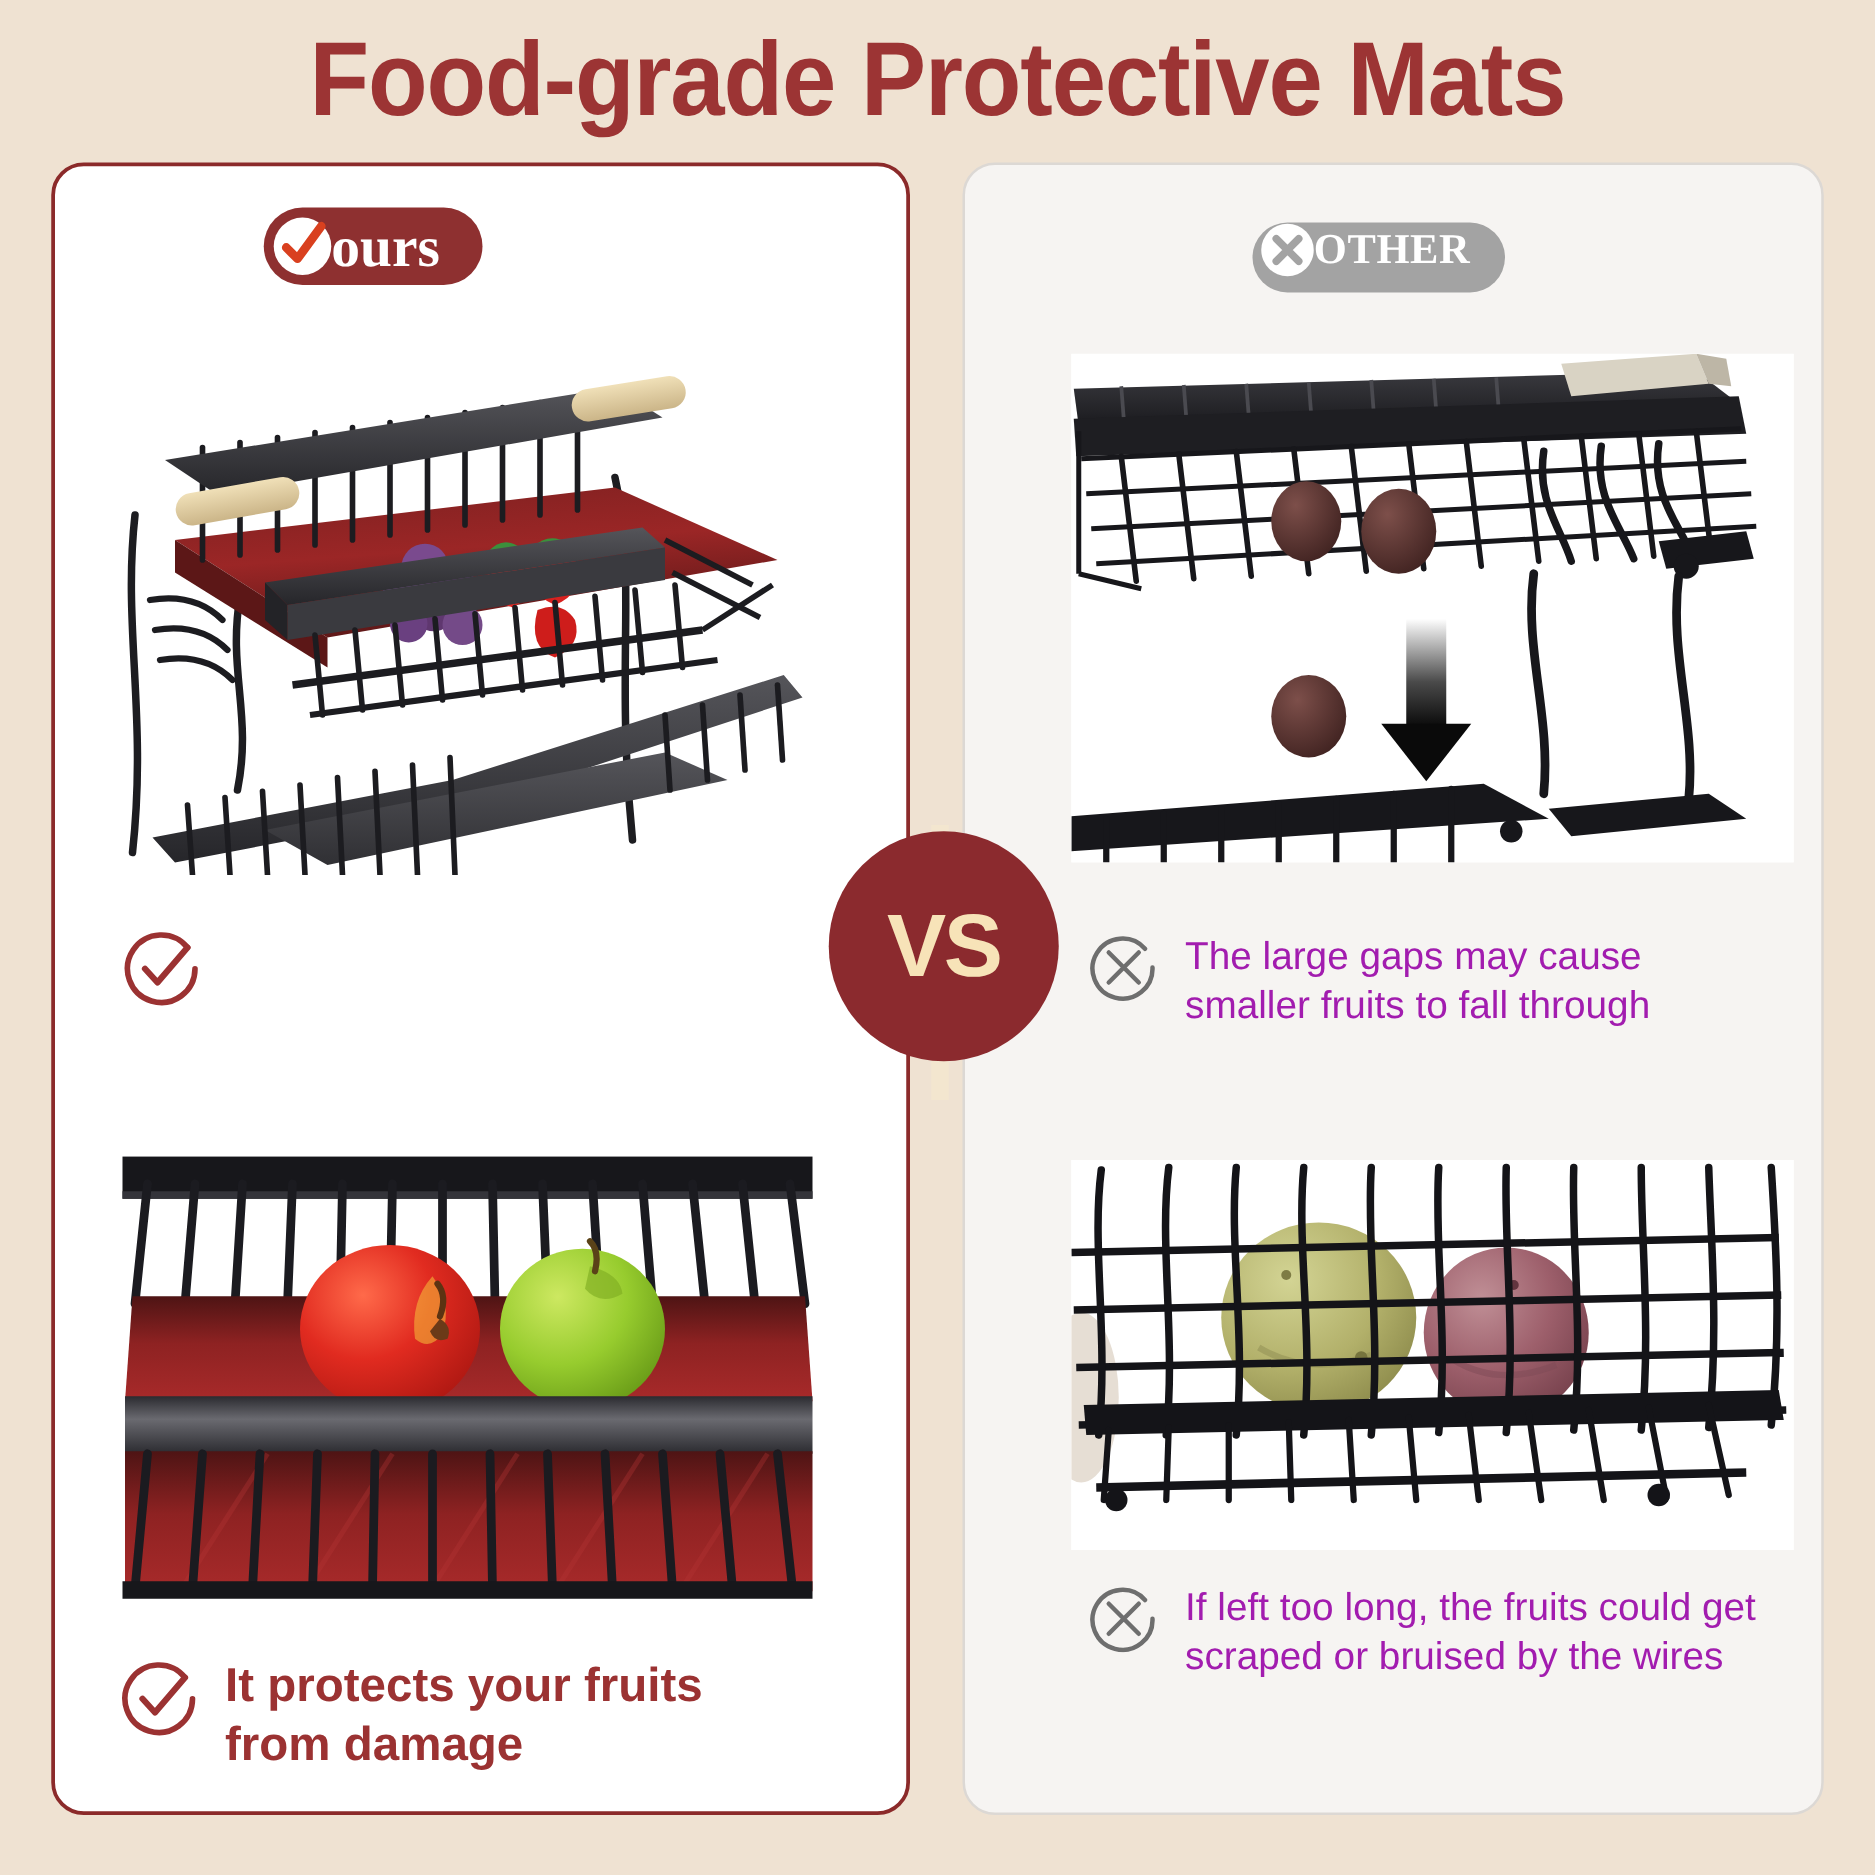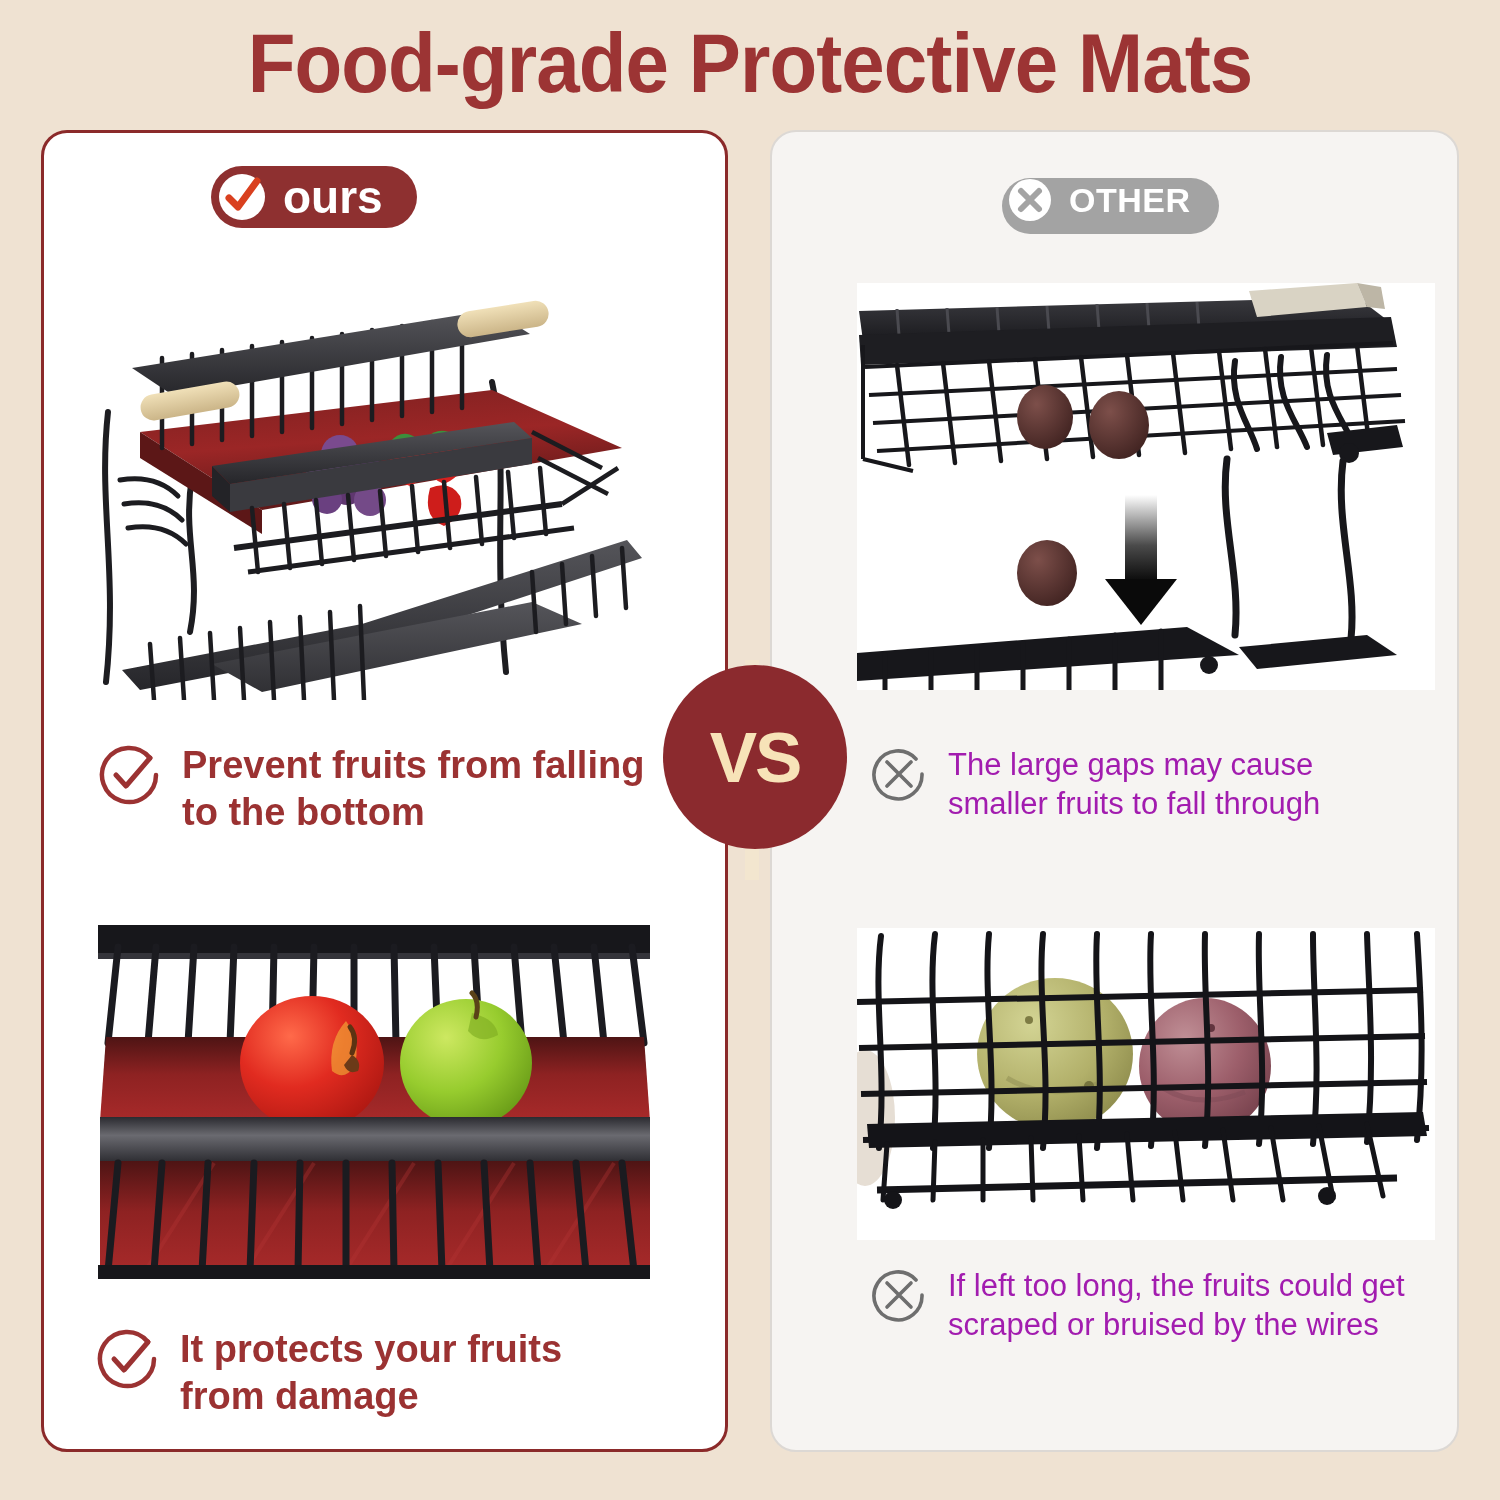--- a/index.html
+++ b/index.html
@@ -69,21 +69,21 @@
     width: 46px; height: 46px;
     border-radius: 50%;
     background: #FFFFFF;
     display: flex; align-items: center; justify-content: center;
     flex: none;
   }
   .badge-other .badge-mark { width: 42px; height: 42px; }
   .badge-label {
     color: #FFFFFF;
     font-weight: bold;
-    margin-left: 18px;
+    font-family: Liberation Serif, serif;
   }
   .badge-ours .badge-label { font-size: 46px; letter-spacing: 0px; }
   .badge-other .badge-label { font-size: 34px; letter-spacing: 0.5px; }
 
   
   .photo {
     position: absolute;
     background: #FFFFFF;
     overflow: hidden;
   }
@@ -367,21 +367,20 @@
   </svg>
 </div>
 
 <div class="caption cap-tl cap-good">
   <span class="cap-icon">
     <svg width="62" height="62" viewBox="0 0 62 62">
       <path d="M52 14 A27 27 0 1 0 58 31" fill="none" stroke="#9B3232" stroke-width="4.5" stroke-linecap="round"></path>
       <path d="M18 31 L28 42 L52 14" fill="none" stroke="#9B3232" stroke-width="5" stroke-linecap="round" stroke-linejoin="round"></path>
     </svg>
   </span>
-  <span class="cap-text">Prevent fruits from falling to the bottom</span>
 </div>
 
 <div class="caption cap-bl cap-good">
   <span class="cap-icon">
     <svg width="62" height="62" viewBox="0 0 62 62">
       <path d="M52 14 A27 27 0 1 0 58 31" fill="none" stroke="#9B3232" stroke-width="4.5" stroke-linecap="round"></path>
       <path d="M18 31 L28 42 L52 14" fill="none" stroke="#9B3232" stroke-width="5" stroke-linecap="round" stroke-linejoin="round"></path>
     </svg>
   </span>
   <span class="cap-text">It protects your fruits from damage</span>

